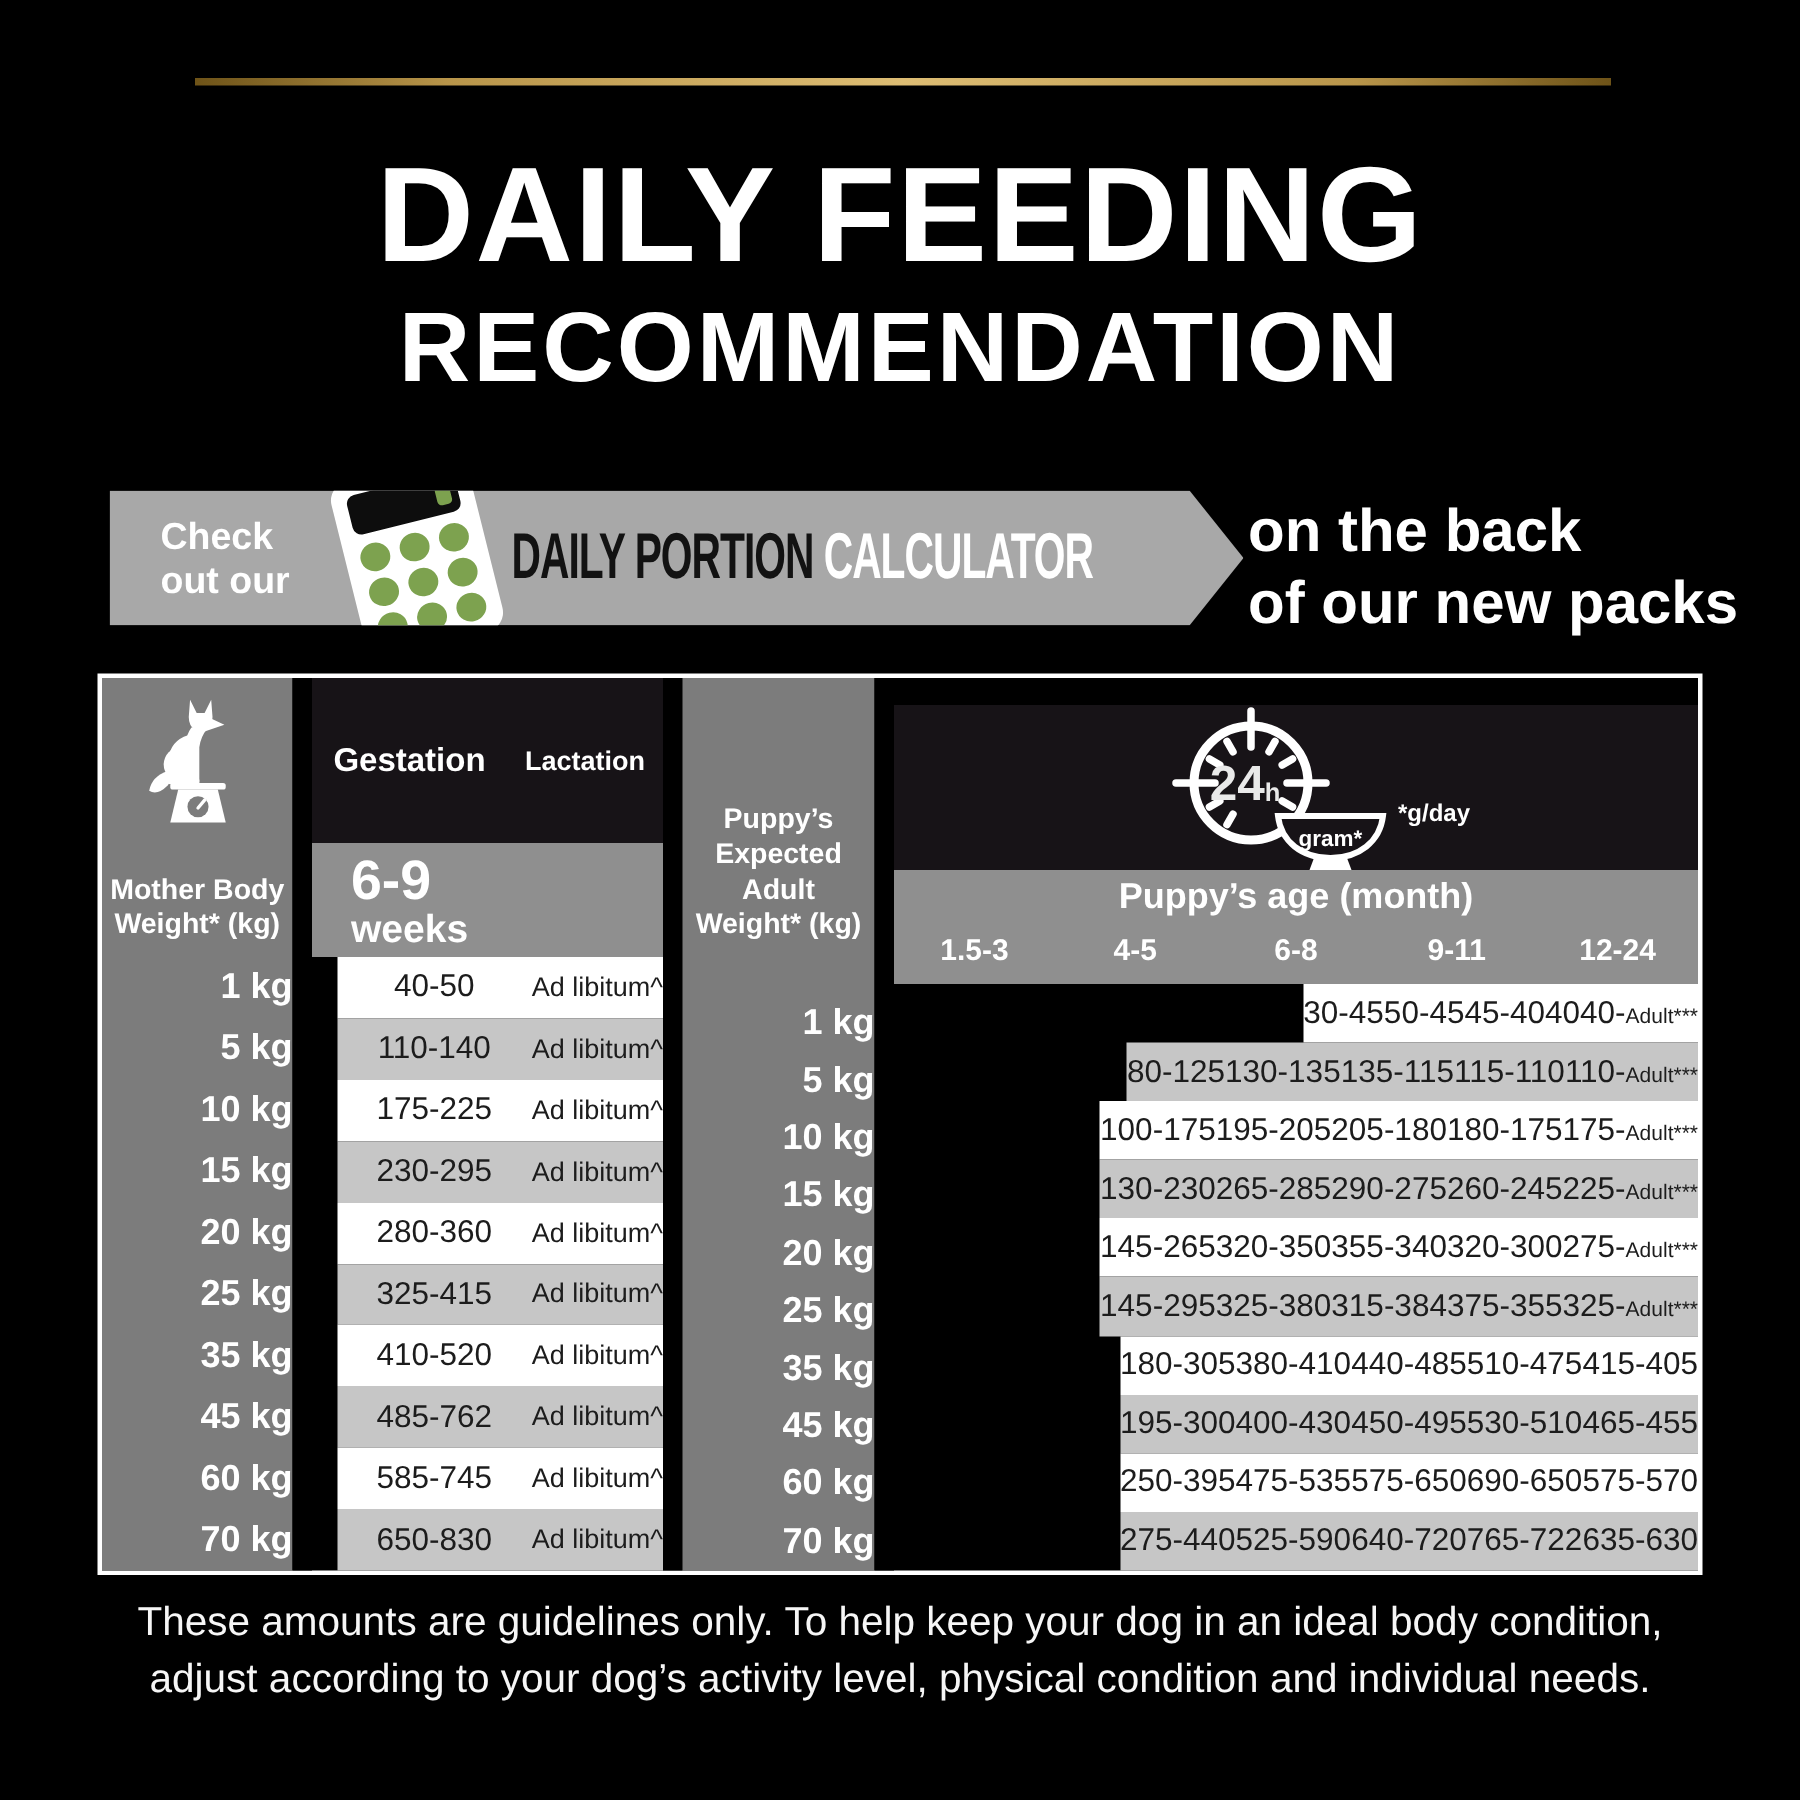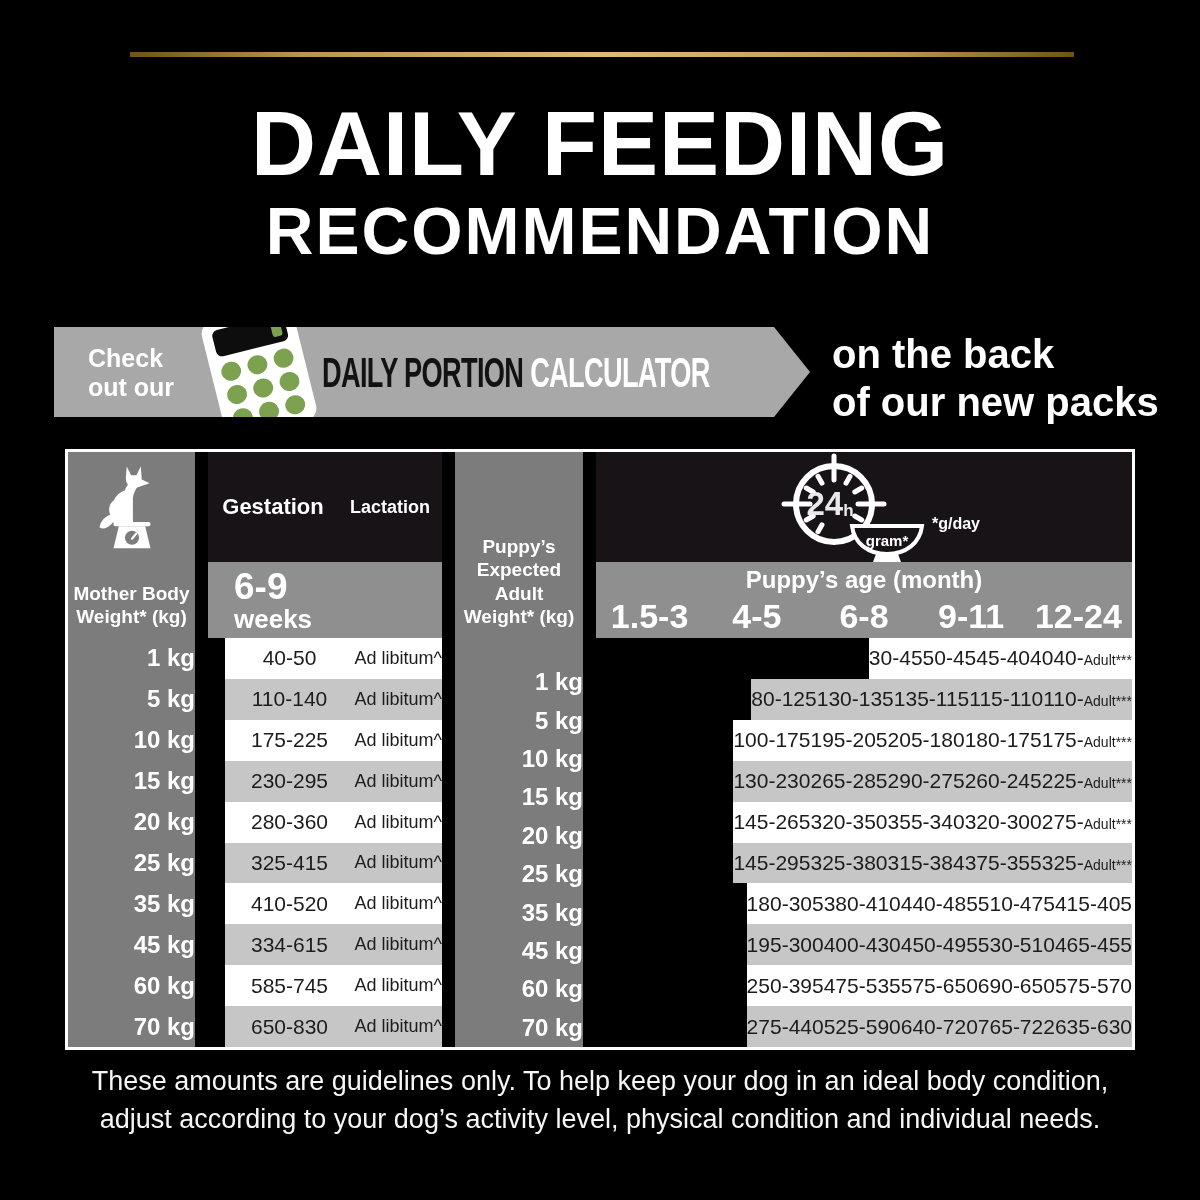--- a/index.html
+++ b/index.html
@@ -20,21 +20,21 @@
   .title1{
     position:absolute;top:99px;left:0;width:100%;text-align:center;
     color:#fff;font-size:90px;font-weight:700;letter-spacing:1px;line-height:1;
   }
   .title2{
     position:absolute;top:198px;left:0;width:100%;text-align:center;
     color:#fff;font-size:66px;font-weight:700;letter-spacing:2px;line-height:1;
   }
   
   .banner{
-    position:absolute;left:54px;top:327px;width:756px;height:90px;
+    position:absolute;left:73px;top:327px;width:756px;height:90px;
     background:var(--banner-gray);
     clip-path:polygon(0 0,720px 0,756px 45px,720px 90px,0 100%);
   }
   .check-text{
     position:absolute;left:34px;top:17px;width:105px;
     color:#fff;font-size:25px;font-weight:700;line-height:1.15;
   }
   .calc-icon{
     position:absolute;left:158px;top:-16px;width:94px;height:120px;
     background:#fff;border-radius:13px;transform:rotate(-14deg);z-index:2;
@@ -70,39 +70,39 @@
   .feed-table{
     position:absolute;left:65px;top:449px;width:1070px;height:601px;
     border:3px solid #fff;background:#000;display:flex;
   }
   .vgap{width:13px;background:#000;flex:0 0 auto;}
   .sec{display:flex;flex-direction:column;}
   .sec-gray{background:var(--column-gray);}
   .sec1{width:127px;}
   .sec2{width:234px;}
   .sec3{width:128px;gap:25px;}
-  .sec4{flex:1;}
+  .sec4{flex:1;margin-top:18px;}
   .head{height:186px;flex:0 0 auto;display:flex;flex-direction:column;}
   .sec1 .head{align-items:center;}
   .dog-icon{margin-top:6px;}
   .col-label{
     margin-top:auto;padding-bottom:10px;text-align:center;color:#fff;
     font-size:19px;font-weight:700;line-height:1.22;white-space:pre-line;
   }
   .hblack{height:110px;background:var(--header-black);position:relative;display:flex;align-items:center;flex:0 0 auto;}
   .hband{flex:1;background:var(--band-gray);}
   .gest-h{width:130px;text-align:center;color:#fff;font-size:22px;font-weight:700;}
   .lact-h{flex:1;text-align:center;color:#fff;font-size:18px;font-weight:700;}
   .weeks-wrap{padding:6px 0 0 26px;color:#fff;}
   .weeks-big{font-size:37px;font-weight:700;line-height:1.02;}
   .weeks-small{font-size:26px;font-weight:700;line-height:1.05;}
   .sec4 .hband{display:flex;flex-direction:column;}
   .age-title{text-align:center;color:#fff;font-size:24px;font-weight:700;margin-top:4px;}
   .age-cols{flex:1;display:flex;align-items:center;}
-  .age-col{flex:1;text-align:center;color:#fff;font-size:34px;font-weight:700;}
+  .age-col{flex:1;text-align:center;color:#fff;font-size:20px;font-weight:700;}
   .rows{flex:1;display:flex;flex-direction:column;align-items:flex-end;}
   .wrow{flex:1;display:flex;align-items:center;justify-content:center;
     color:#fff;font-size:24px;font-weight:700;}
   .striped .stripe-a{background:var(--row-white);}
   .striped .stripe-b{background:var(--stripe-gray);}
   .drow{flex:1;display:flex;align-items:center;}
   .gest-v{width:130px;text-align:center;color:var(--text-dark);font-size:21px;}
   .lact-v{flex:1;text-align:center;color:var(--text-dark);font-size:18px;}
   .acell{flex:1;text-align:center;color:var(--text-dark);font-size:21px;white-space:nowrap;}
   .acell .suffix{font-size:14px;}
@@ -226,21 +226,21 @@
         </div>
         <div class="drow stripe-b">
           <span class="gest-v">325-415</span>
           <span class="lact-v">Ad libitum^</span>
         </div>
         <div class="drow stripe-a">
           <span class="gest-v">410-520</span>
           <span class="lact-v">Ad libitum^</span>
         </div>
         <div class="drow stripe-b">
-          <span class="gest-v">334-615</span>
+          <span class="gest-v">485-762</span>
           <span class="lact-v">Ad libitum^</span>
         </div>
         <div class="drow stripe-a">
           <span class="gest-v">585-745</span>
           <span class="lact-v">Ad libitum^</span>
         </div>
         <div class="drow stripe-b">
           <span class="gest-v">650-830</span>
           <span class="lact-v">Ad libitum^</span>
         </div>

